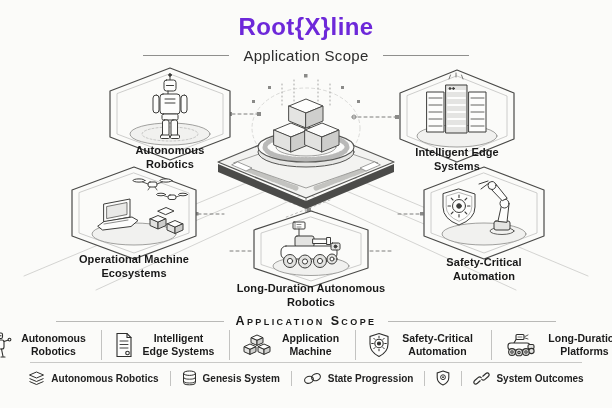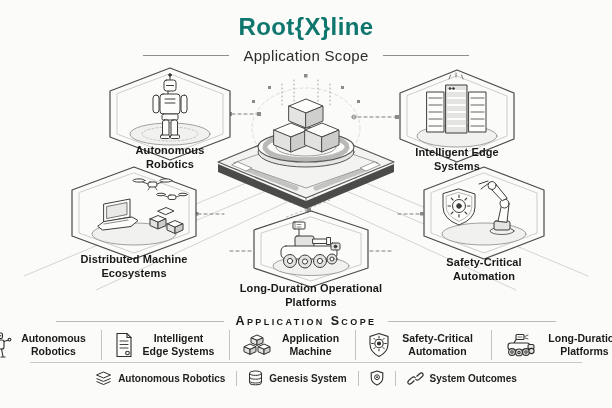--- a/index.html
+++ b/index.html
@@ -3,21 +3,21 @@
 <meta charset="utf-8">
 <style>
   html,body{margin:0;padding:0;background:#e8e8e8;}
   .stage{
     position:relative;width:612px;height:408px;margin:0 auto;
     background:#fbfbf9;overflow:hidden;
     font-family:"Liberation Sans","DejaVu Sans",sans-serif;color:#1c1c1c;
   }
   
   .title{position:absolute;top:13px;left:0;width:100%;text-align:center;
-    font-size:24px;font-weight:600;letter-spacing:.4px;color:#0f766e;}
+    font-size:24px;font-weight:600;letter-spacing:.4px;color:#6d28d9;}
   .subtitle-row{position:absolute;top:47px;left:0;width:100%;
     display:flex;align-items:center;justify-content:center;gap:14px;}
   .subtitle-row .hline{width:86px;height:1px;background:#8f8f8d;}
   .subtitle{font-size:15px;font-weight:400;color:#2d2d2d;letter-spacing:.3px;}
   
   .diagram-svg{position:absolute;top:0;left:0;}
   .node-label{position:absolute;text-align:center;font-size:11px;font-weight:600;
     line-height:1.3;color:#181818;letter-spacing:.1px;}
   .nl-tl{left:116px;top:143px;width:108px;}
   .nl-tr{left:402px;top:145px;width:110px;}
@@ -252,23 +252,23 @@
             <circle cx="320" cy="261" r="2.6" fill="#fdfdfc"></circle>
           <circle cx="332" cy="259" r="5" fill="#e3e3e1"></circle>
             <circle cx="332" cy="259" r="2" fill="#fdfdfc"></circle>
         </g>
       </g>
     </g>
   </svg>
 
   <div class="node-label nl-tl">Autonomous Robotics</div>
   <div class="node-label nl-tr">Intelligent Edge Systems</div>
-  <div class="node-label nl-ml">Distributed Machine Ecosystems</div>
+  <div class="node-label nl-ml">Operational Machine Ecosystems</div>
   <div class="node-label nl-mr">Safety-Critical Automation</div>
-  <div class="node-label nl-bc">Long-Duration Operational Platforms</div>
+  <div class="node-label nl-bc">Long-Duration Autonomous Robotics</div>
 
   <div class="legend-header">
     <span class="rule"></span>
     <span class="legend-title">Application Scope</span>
     <span class="rule"></span>
   </div>
 
   <div class="legend-row1">
     <div class="lg1-item">
       <svg class="ico" width="26" height="28" viewBox="0 0 26 28" stroke="#2e2e2c" stroke-width="1.1" fill="#fdfdfc" stroke-linecap="round">
@@ -348,20 +348,27 @@
     <div class="lg2-item">
       <svg class="ico" width="15" height="16" viewBox="0 0 15 16" stroke="#2e2e2c" stroke-width="1" fill="#fdfdfc">
         <ellipse cx="7.5" cy="3.2" rx="6" ry="2.2"></ellipse>
         <path d="M1.5,3.2 V12.5 Q1.5,14.8 7.5,14.8 Q13.5,14.8 13.5,12.5 V3.2" fill="none"></path>
         <path d="M1.5,7 Q1.5,9.2 7.5,9.2 Q13.5,9.2 13.5,7" fill="none" stroke-width="0.9"></path>
         <path d="M1.5,10.8 Q1.5,13 7.5,13 Q13.5,13 13.5,10.8" fill="none" stroke-width="0.9"></path>
       </svg>
       <span class="lg2-label">Genesis System</span>
     </div>
     <div class="lg2-item">
+      <svg class="ico" width="19" height="13" viewBox="0 0 19 13" stroke="#2e2e2c" stroke-width="1.1" fill="none">
+        <ellipse cx="6" cy="7.8" rx="4.5" ry="3.4" transform="rotate(-20 6 7.8)"></ellipse>
+        <ellipse cx="13" cy="5.2" rx="4.5" ry="3.4" transform="rotate(-20 13 5.2)"></ellipse>
+      </svg>
+      <span class="lg2-label">State Progression</span>
+    </div>
+    <div class="lg2-item">
       <svg class="ico" width="14" height="16" viewBox="0 0 14 16" stroke="#2e2e2c" stroke-width="1.1" fill="#fdfdfc">
         <path d="M7,1 L12.8,3 V7.5 Q12.8,12.5 7,15 Q1.2,12.5 1.2,7.5 V3 Z"></path>
         <circle cx="7" cy="7.2" r="2.4" fill="none" stroke-width="1"></circle>
         <circle cx="7" cy="7.2" r="0.9" fill="#2e2e2c" stroke="none"></circle>
       </svg>
     </div>
     <div class="lg2-item">
       <svg class="ico" width="17" height="15" viewBox="0 0 17 15" stroke="#2e2e2c" stroke-width="1.2" fill="none" stroke-linecap="round">
         <path d="M7.2,9.8 L4.4,12.3 Q2.4,14 1.2,12.3 Q0.2,10.7 2,9.2 L5,6.6 Q6.8,5.2 8.2,6.6"></path>
         <path d="M9.8,5.2 L12.6,2.7 Q14.6,1 15.8,2.7 Q16.8,4.3 15,5.8 L12,8.4 Q10.2,9.8 8.8,8.4"></path>

